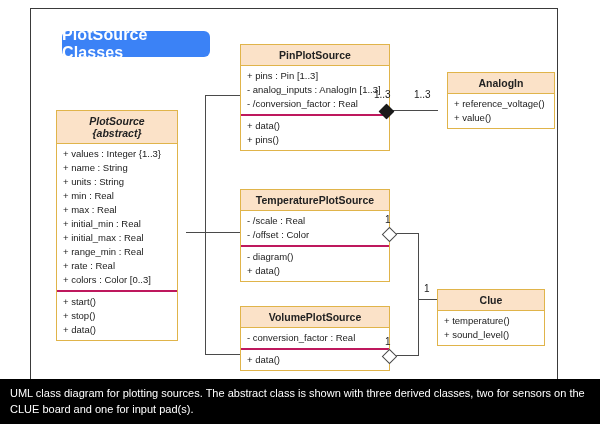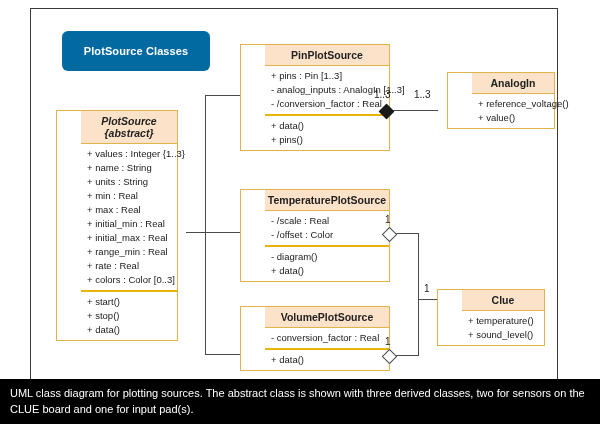--- a/index.html
+++ b/index.html
@@ -32,41 +32,40 @@
     border: 1px solid #3a3a3a;
     box-sizing: border-box;
   }
 
   
   .title-pill {
     position: absolute;
     left: 62px;
     top: 31px;
     width: 148px;
-    height: 40px;
-    background: #0369a1;
+    height: 26px;
+    background: #3b82f6;
     border-radius: 6px;
     color: #ffffff;
-    font-size: 11px;
+    font-size: 16px;
     font-weight: bold;
     display: flex;
     align-items: center;
     justify-content: center;
     letter-spacing: 0.1px;
     z-index: 5;
   }
 
   
   .uml-class {
     position: absolute;
     background: #ffffff;
     border: 1px solid #e0b44a;
     box-sizing: border-box;
     z-index: 4;
-    padding-left: 24px;
   }
   .uml-header {
     background: #fbe2c8;
     border-bottom: 1px solid #e0b44a;
     text-align: center;
     font-size: 10.5px;
     font-weight: bold;
     color: #222222;
     padding: 4px 2px 4px 2px;
     line-height: 12px;
@@ -77,21 +76,21 @@
   }
   .uml-header .abs-line {
     display: block;
     font-weight: bold;
     font-style: italic;
   }
   .uml-compartment {
     padding: 3px 0 3px 0;
   }
   .uml-compartment + .uml-compartment {
-    border-top: 2px solid #eab308;
+    border-top: 2px solid #be185d;
   }
   .uml-row {
     font-size: 9.5px;
     color: #1a1a1a;
     line-height: 14px;
     padding: 0 6px;
     white-space: nowrap;
   }
 
   

